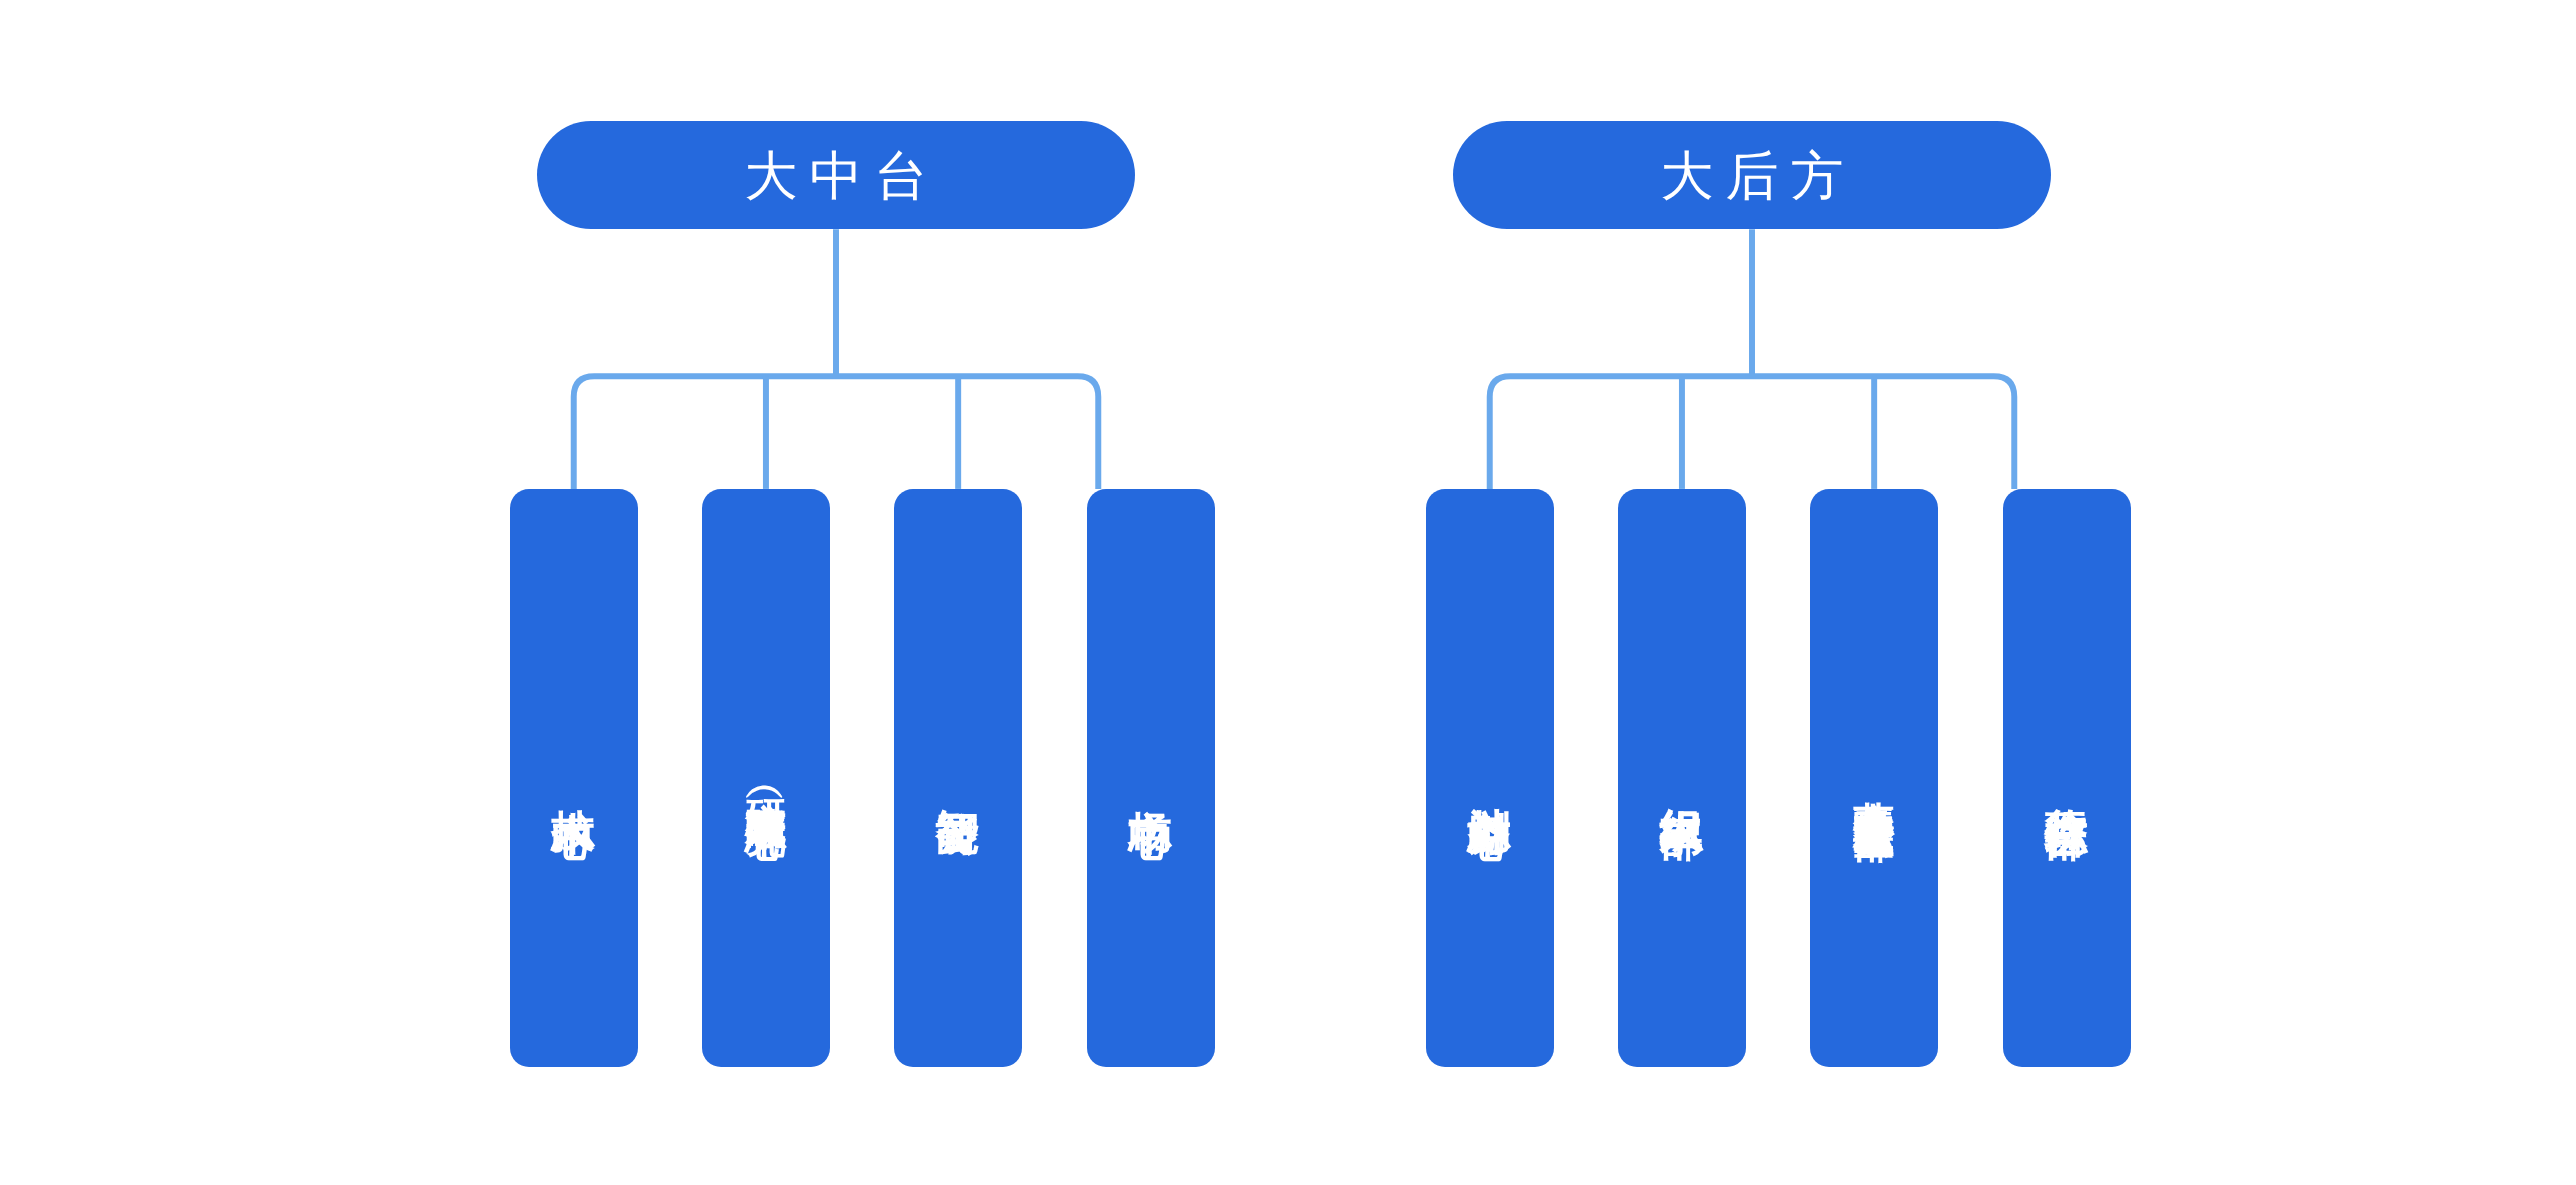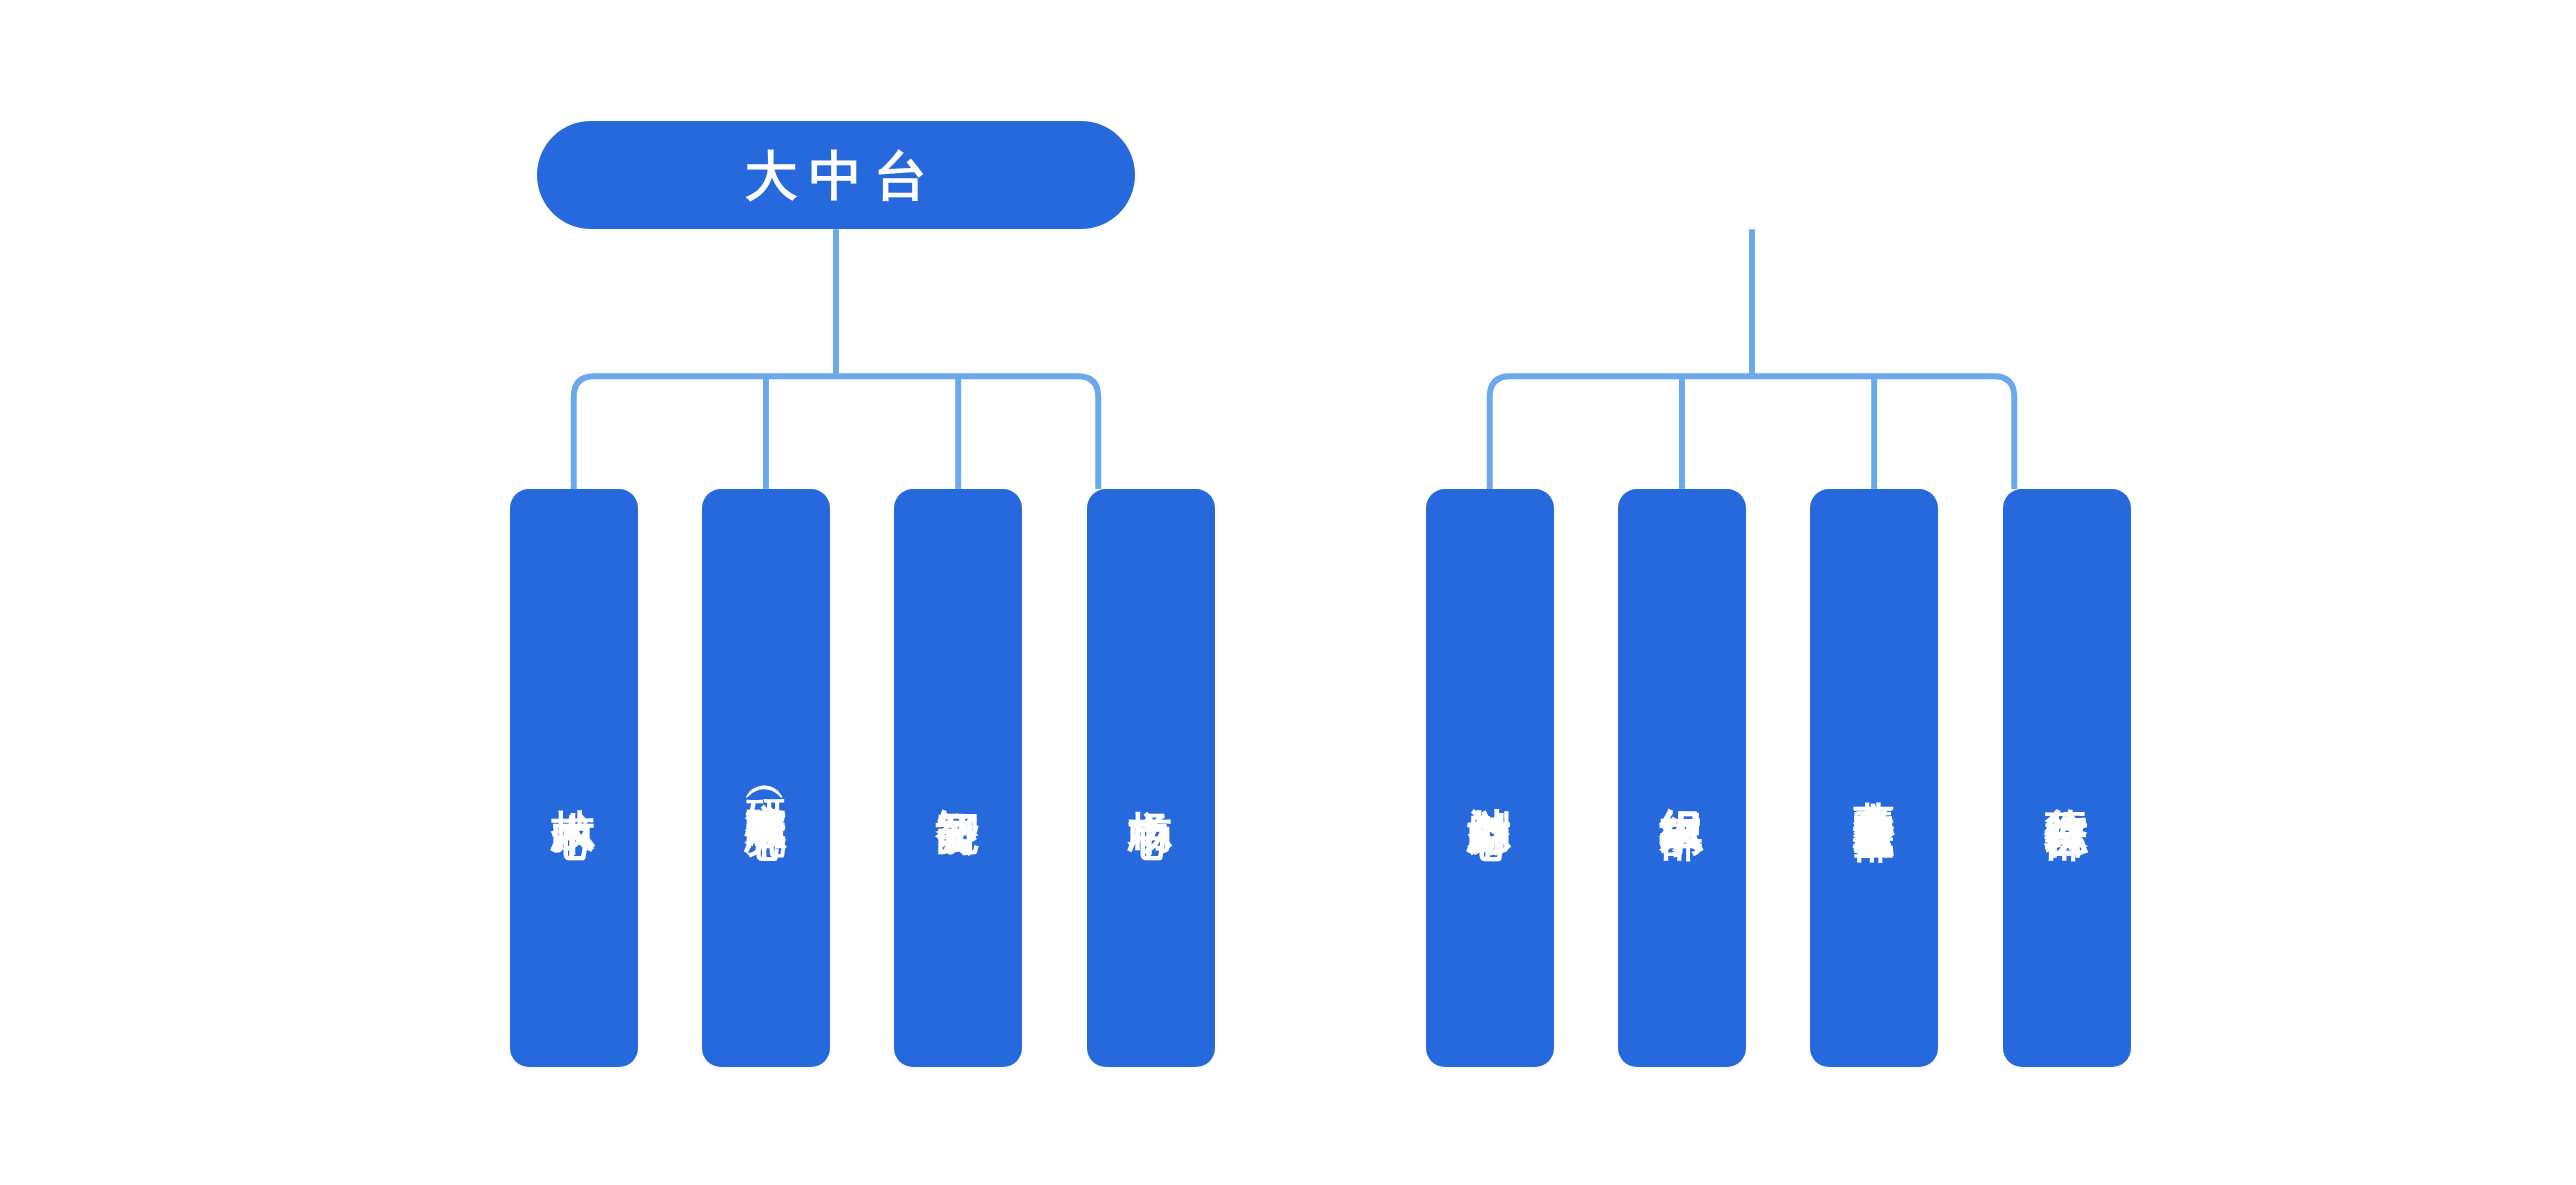--- a/index.html
+++ b/index.html
@@ -29,21 +29,21 @@
     display: flex;
     align-items: center;
     justify-content: center;
     background: #2569dd;
     border-radius: 854px;
     color: #ffffff;
     box-sizing: border-box;
   }
   .group-header-label {
     font-size: 53px;
-    font-weight: 700;
+    font-weight: 400;
     letter-spacing: 12px;
     text-indent: 12px;
     line-height: 1;
     white-space: nowrap;
   }
   .connector-svg {
     position: absolute;
     left: 0;
     top: 0;
     overflow: visible;
@@ -123,20 +123,23 @@
 
       <div class="node-box" style="left:550px;">
         <span class="node-label">市场中心</span>
       </div>
 
     </div>
   </div>
 
   <div class="org-group" style="left:1453px; width:598px;">
 
+    <div class="group-header" style="left:0px; top:121px; width:598px; height:108px;">
+      <span class="group-header-label">大后方</span>
+    </div>
 
     <svg class="connector-svg" width="598" height="496" viewBox="0 0 700 580">
       <path d="M350,268 L350,440" fill="none" stroke="#6aa9ec" stroke-width="7"></path>
       <path d="M43,572 L43,464 Q43,440 67,440 L633,440 Q657,440 657,464 L657,572" fill="none" stroke="#6aa9ec" stroke-width="7" stroke-linecap="butt"></path>
       <path d="M268,440 L268,572" fill="none" stroke="#6aa9ec" stroke-width="7"></path>
       <path d="M493,440 L493,572" fill="none" stroke="#6aa9ec" stroke-width="7"></path>
     </svg>
 
     <div class="node-row" style="left:0px; width:598px;">
 

